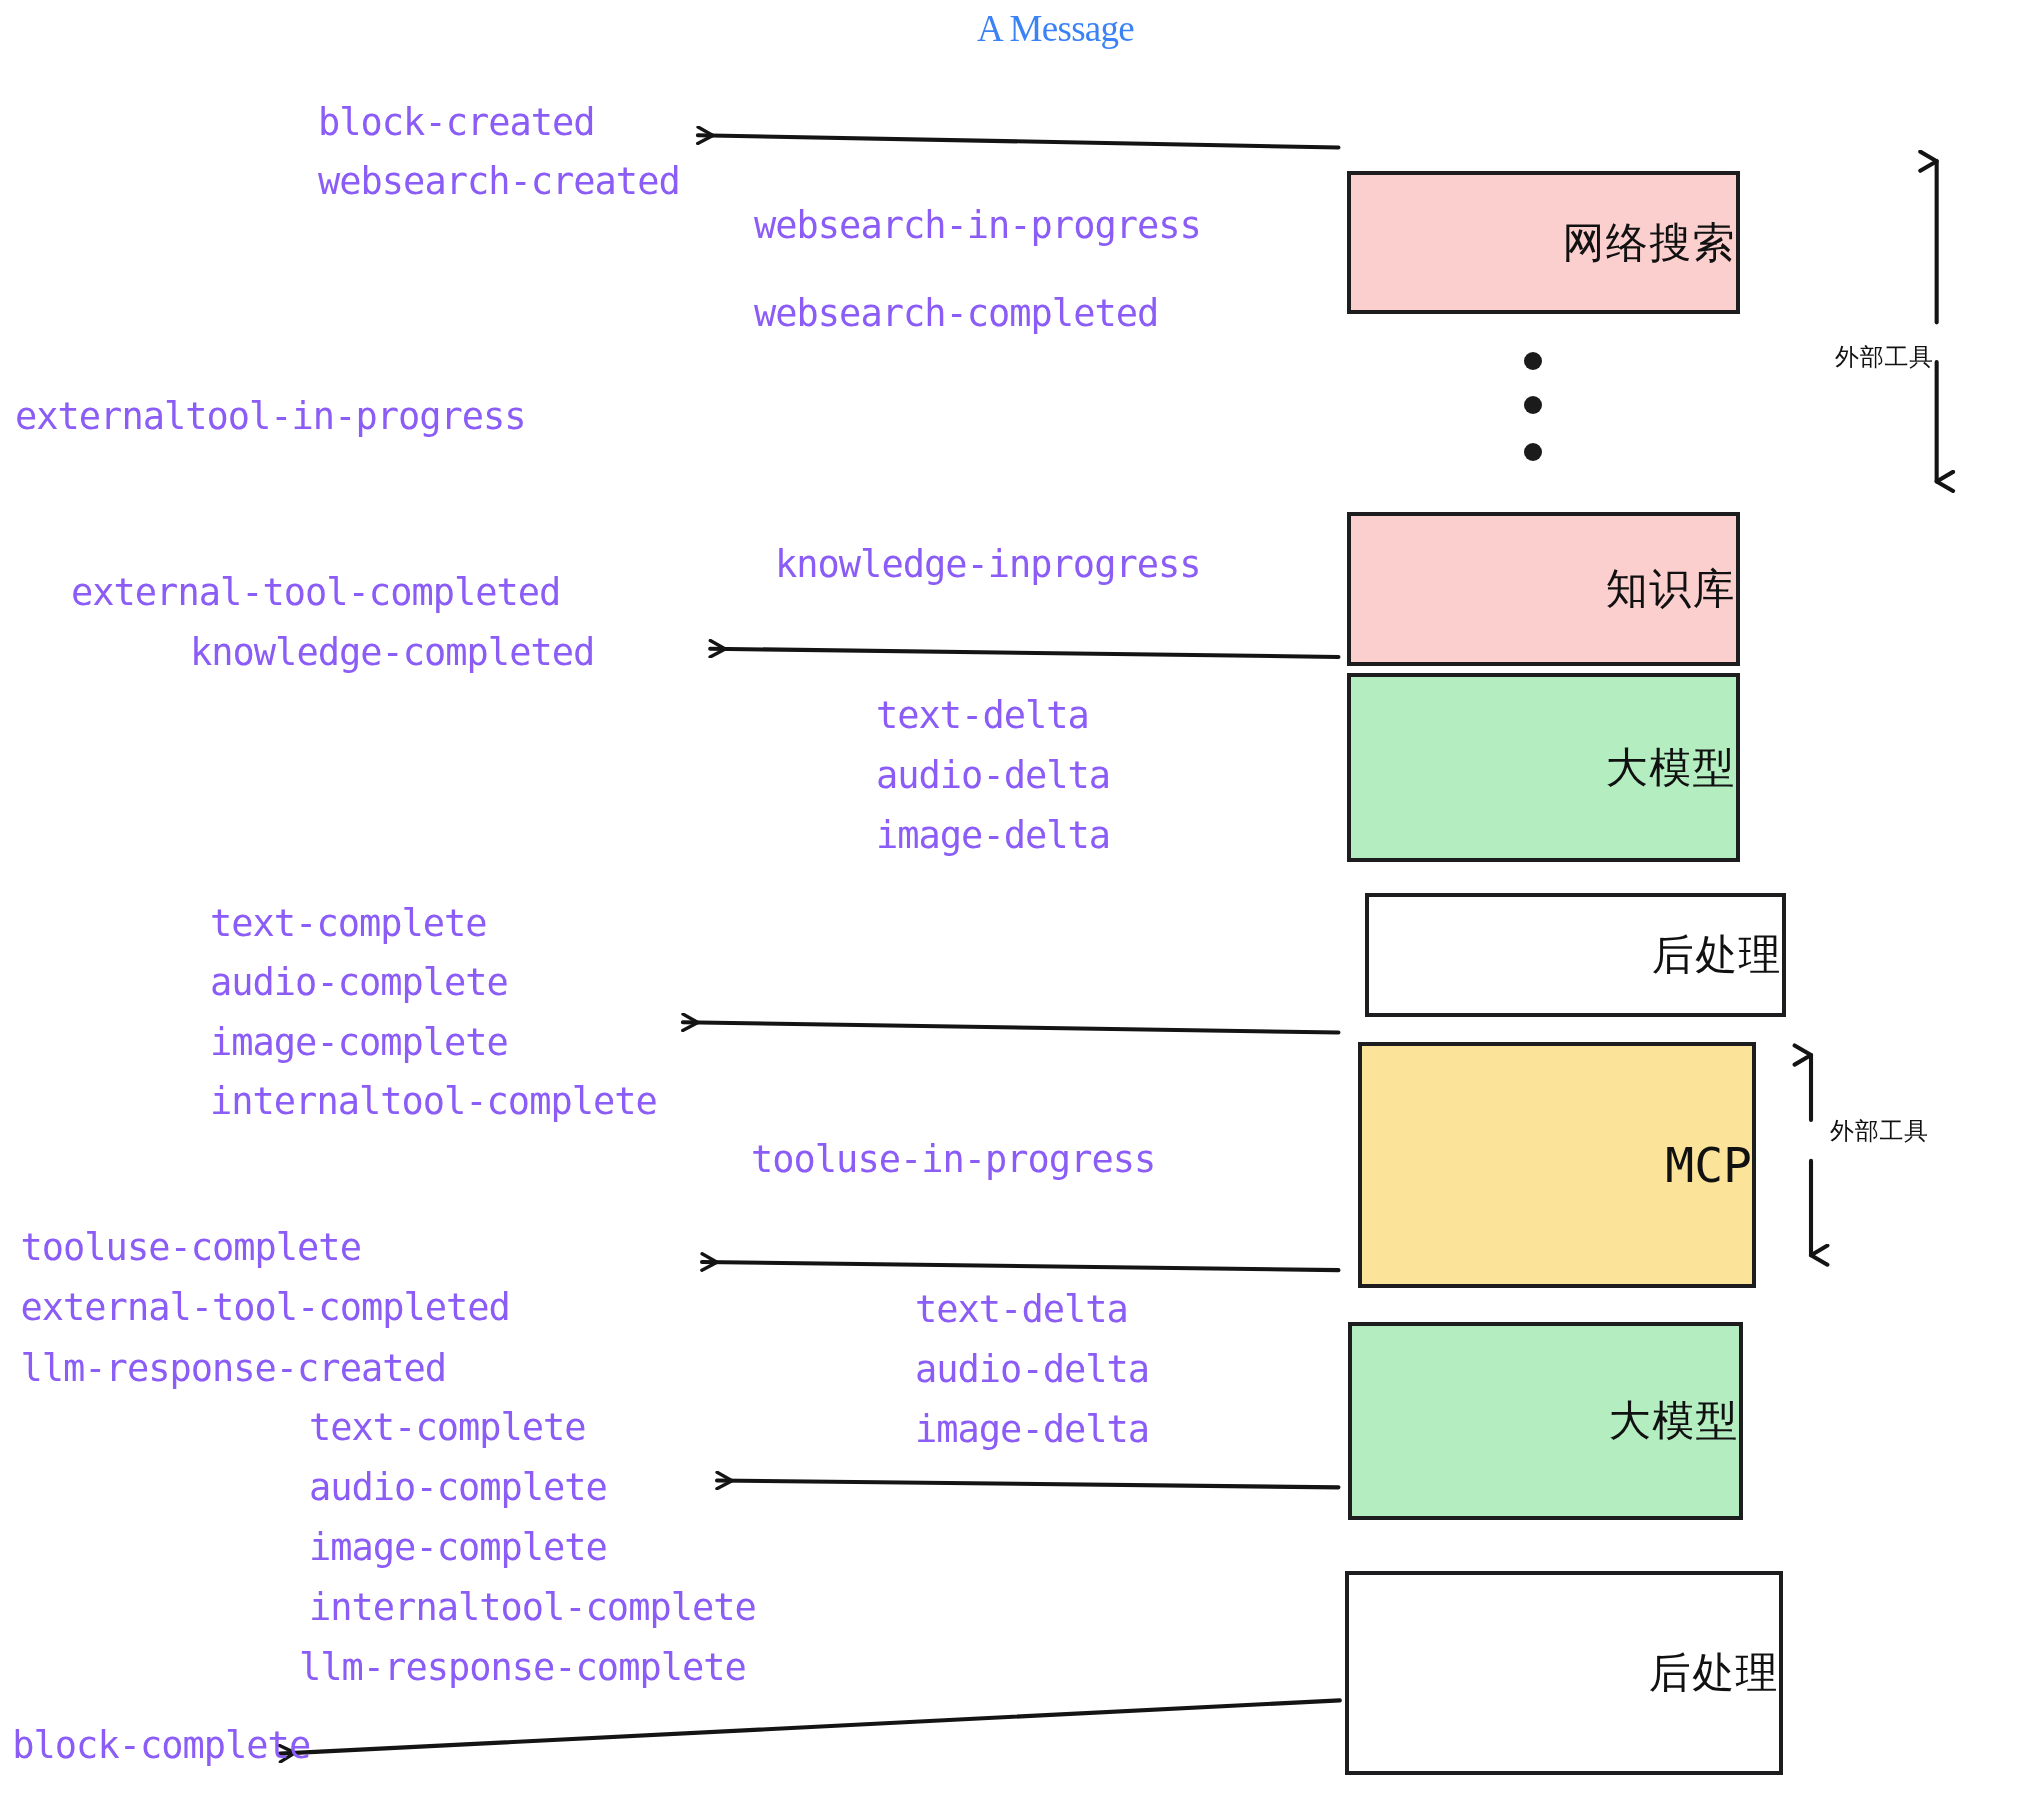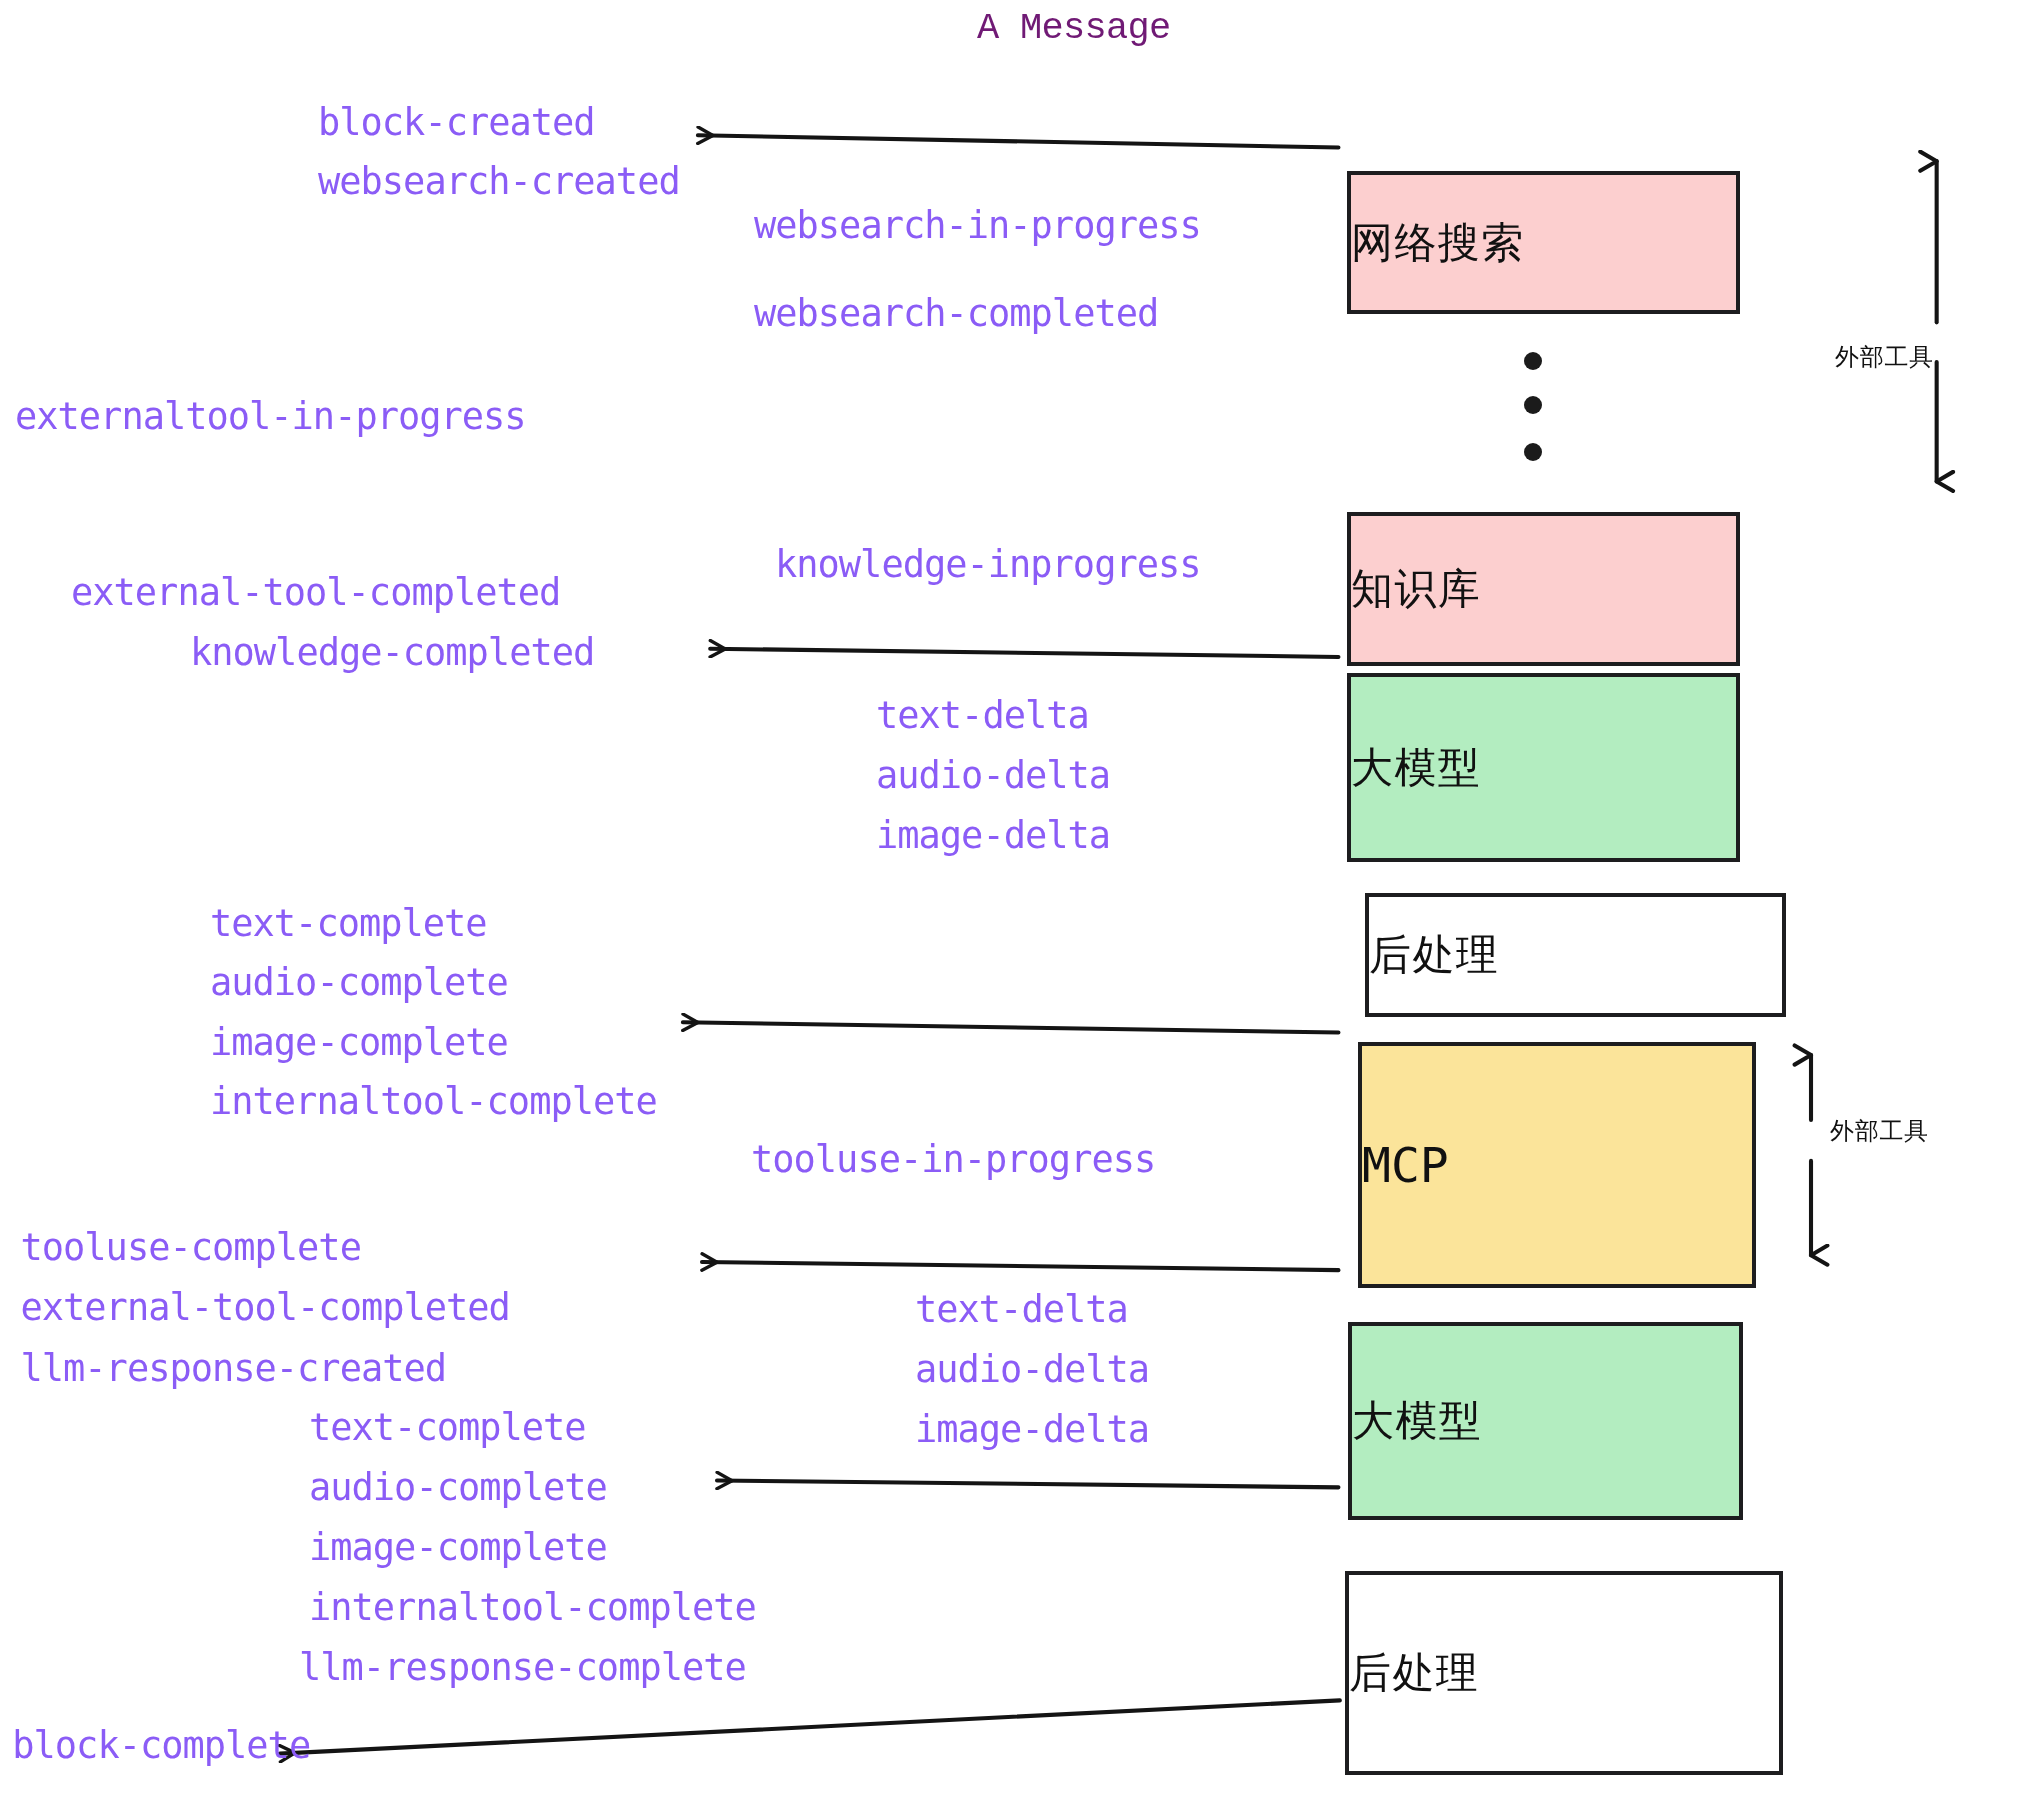--- a/index.html
+++ b/index.html
@@ -31,33 +31,33 @@
     position: absolute;
     font-family: "DejaVu Sans Mono", "Liberation Mono", monospace;
     font-size: 37px;
     color: #8b5cf6;
     white-space: nowrap;
     letter-spacing: -1px;
     line-height: 1;
   }
   .title {
     position: absolute;
-    font-family: Liberation Mono, monospace;
+    font-family: Liberation Serif, serif;
     font-size: 37px;
-    color: #701a75;
+    color: #3b82f6;
     white-space: nowrap;
     letter-spacing: -0.7px;
   }
   .node {
     position: absolute;
     box-sizing: border-box;
     border: 4.1px solid #1d1d1f;
     display: flex;
     align-items: center;
-    justify-content: flex-start;
+    justify-content: flex-end;
     font-family: "DejaVu Sans", "Liberation Sans", sans-serif;
     font-size: 42px;
     color: #111111;
     letter-spacing: 1.4px;
   }
   .node.mono {
     font-family: "DejaVu Sans Mono", "Liberation Mono", monospace;
     font-size: 48px;
     letter-spacing: 0px;
   }

